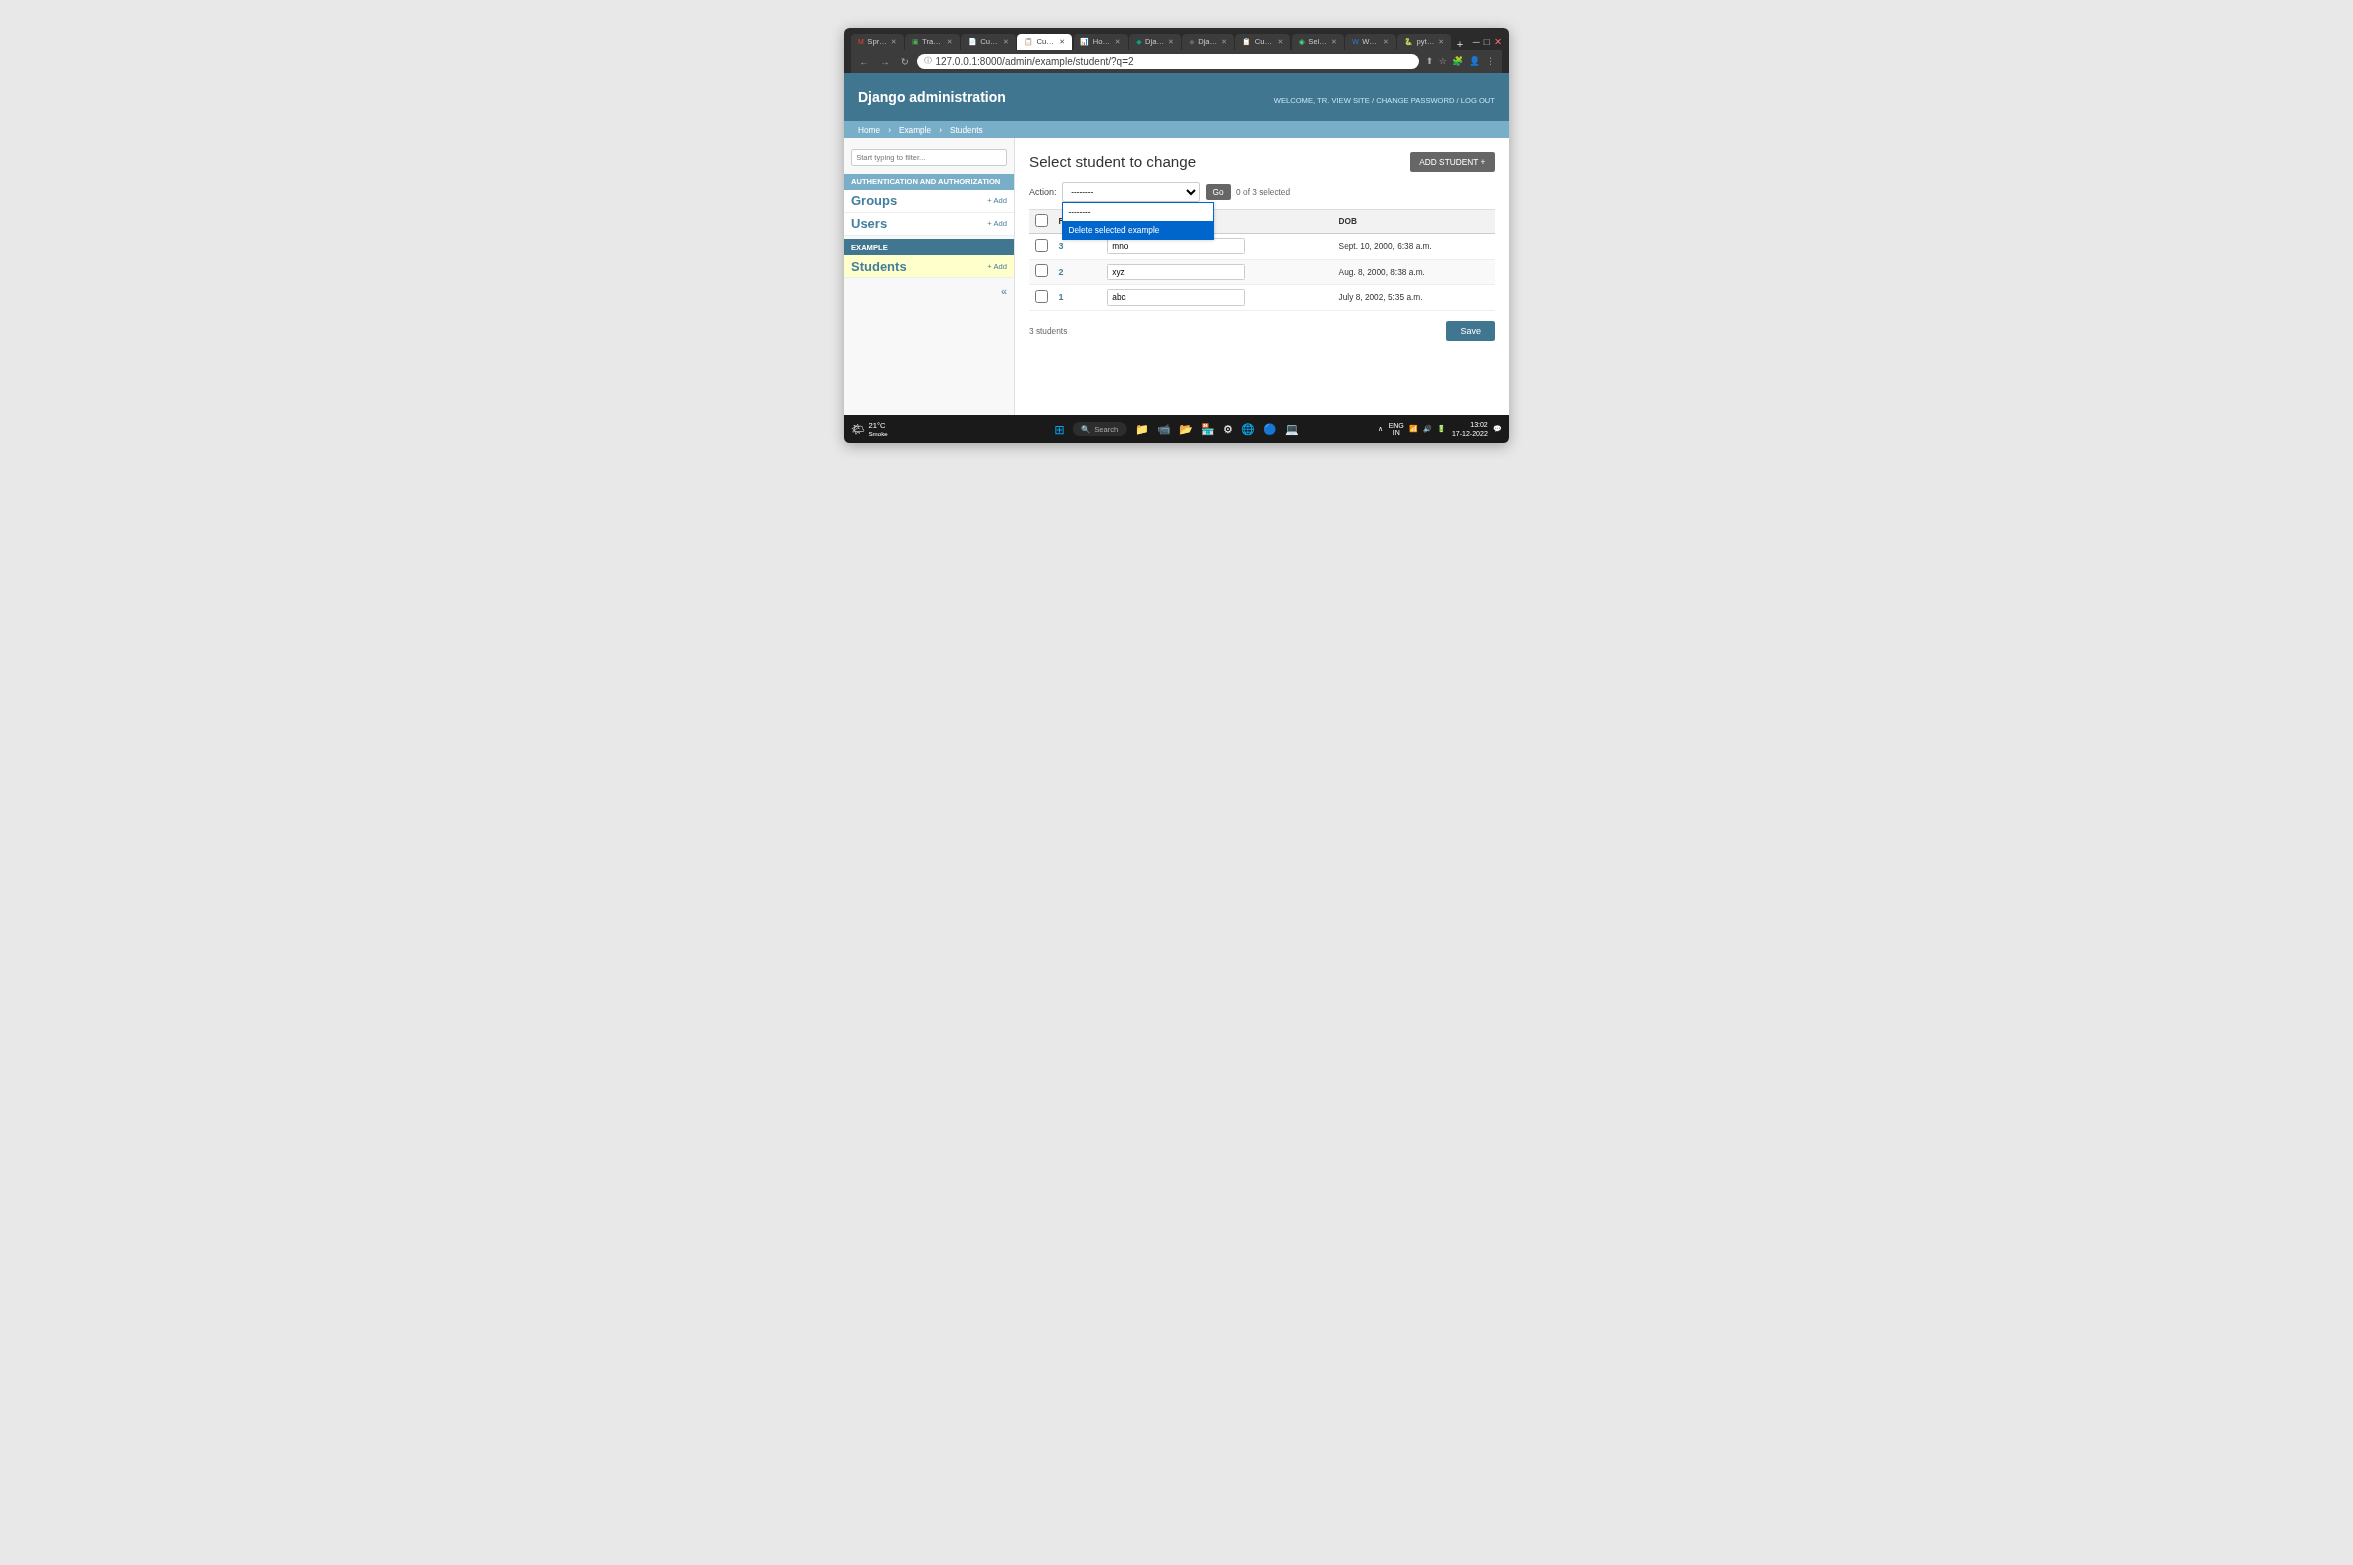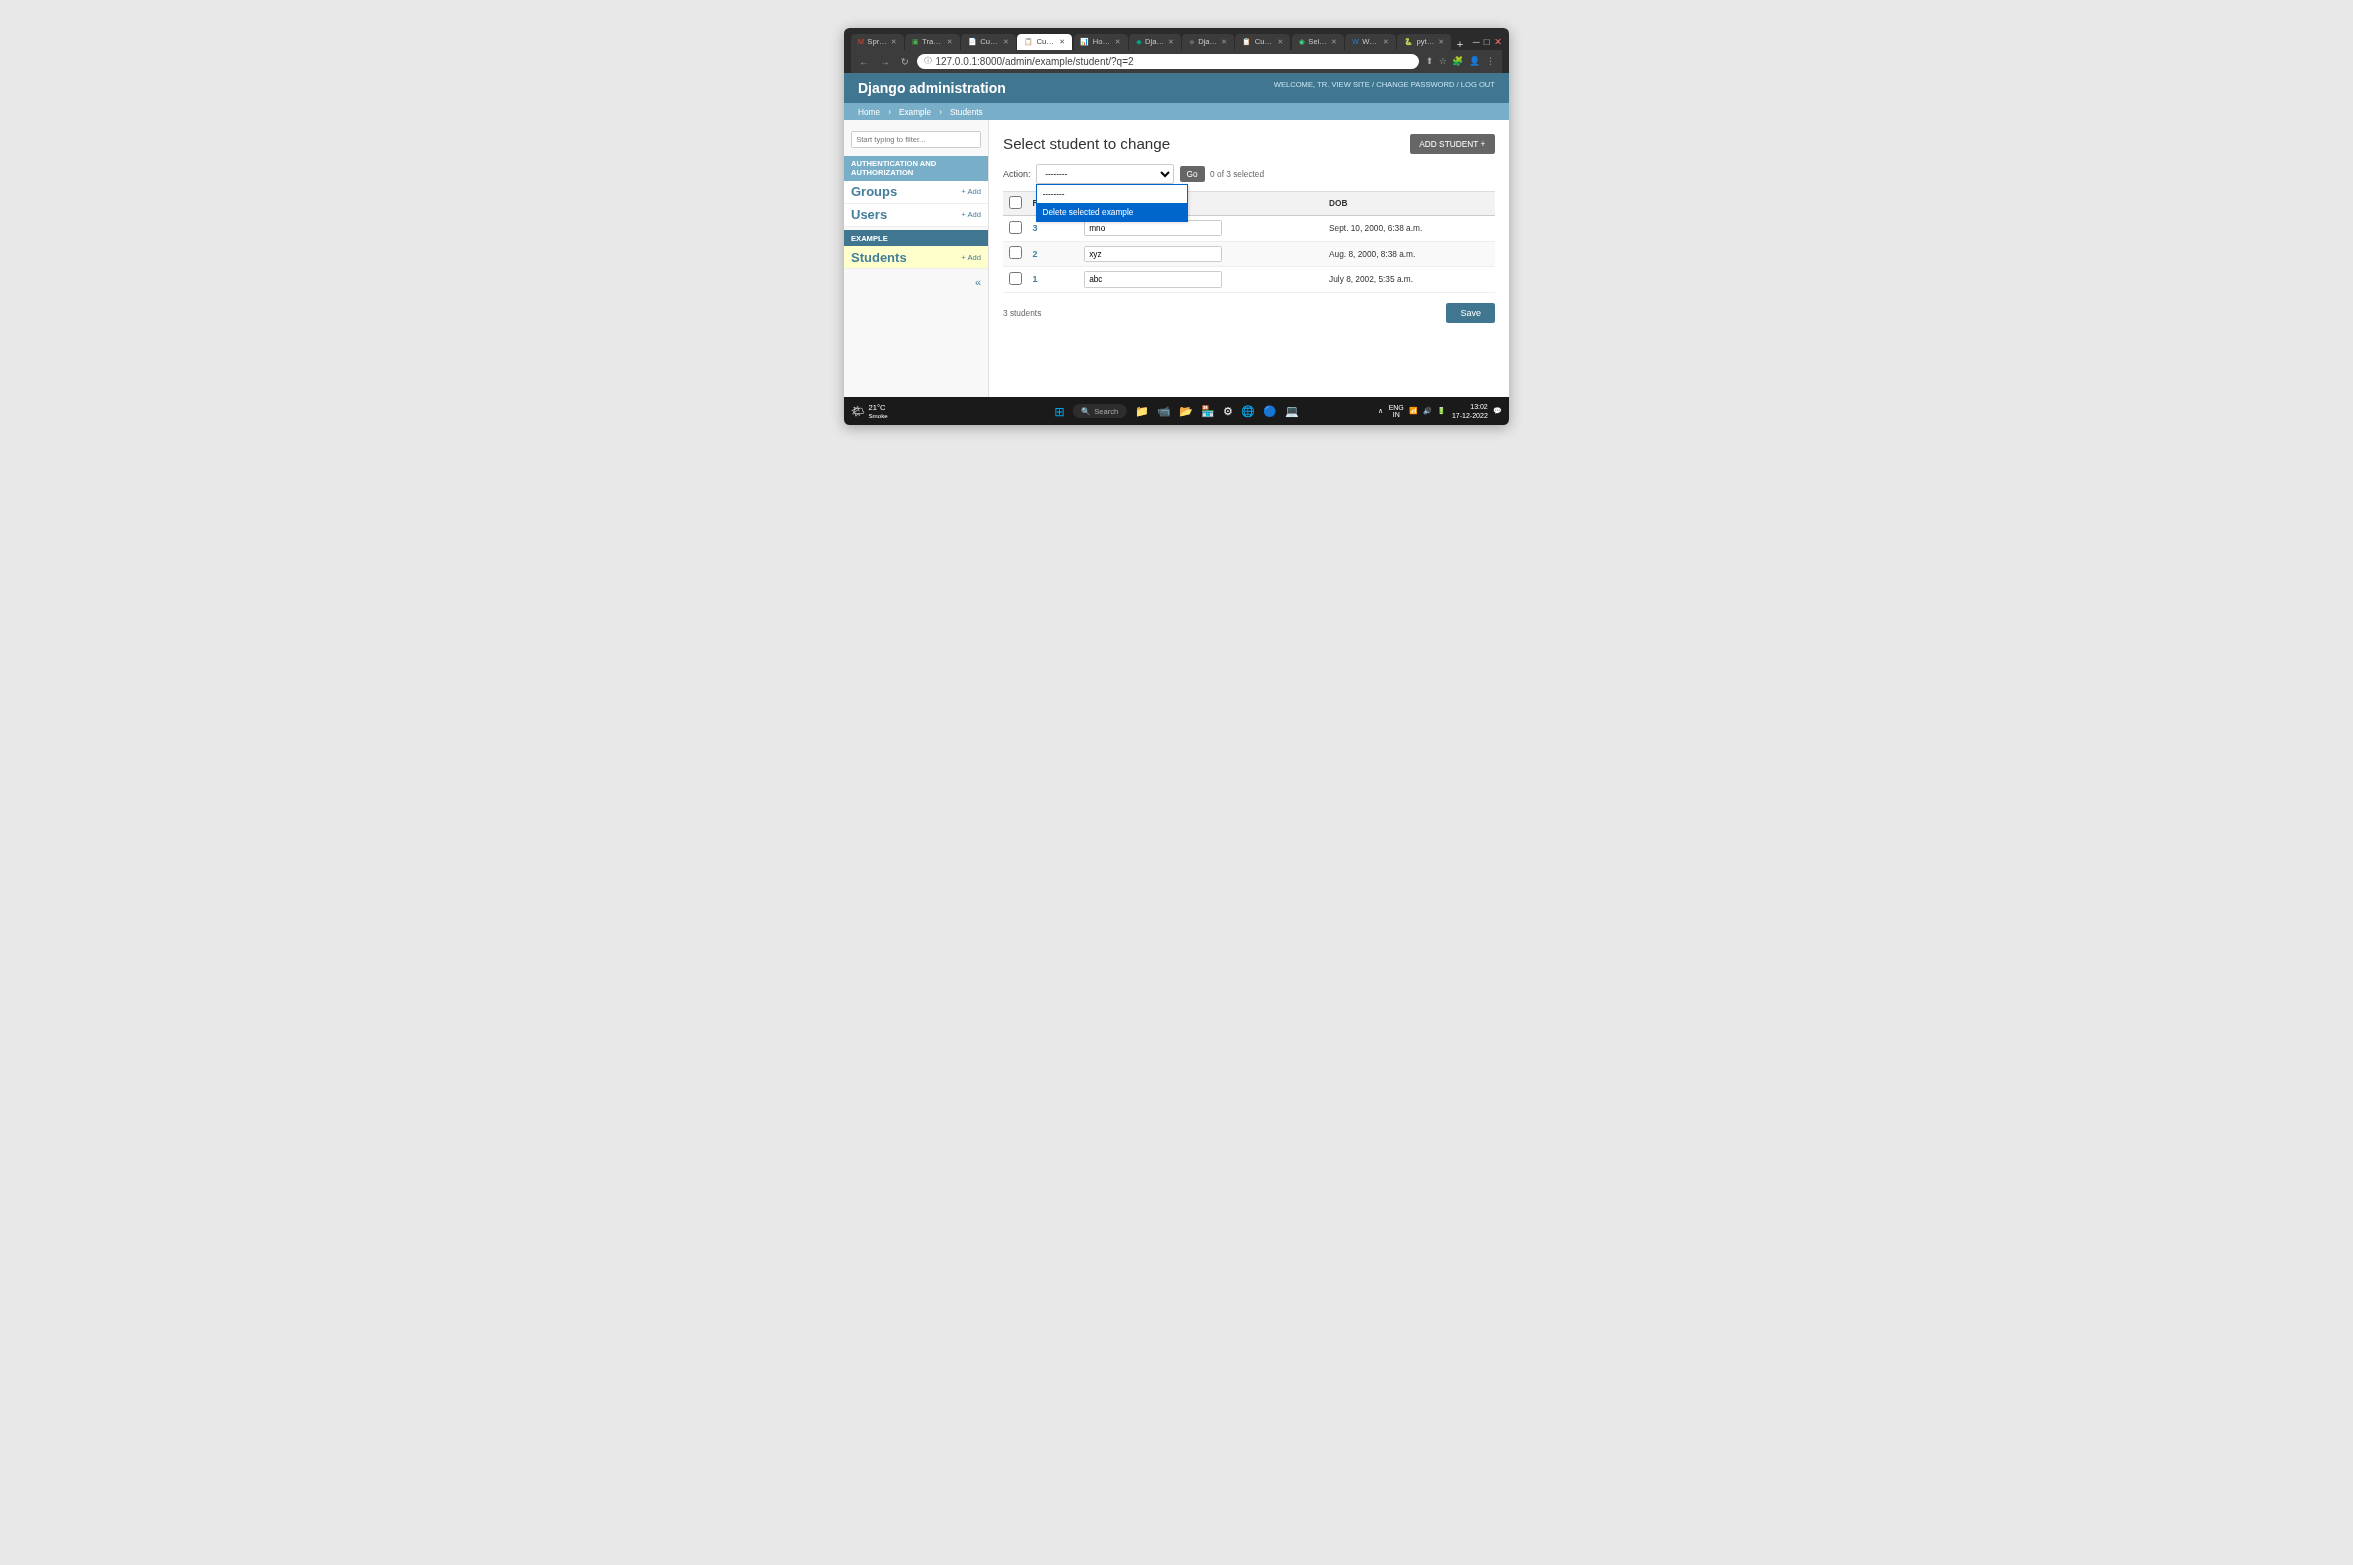--- a/index.html
+++ b/index.html
@@ -110,24 +110,24 @@
       font-size: 9.7px;
       cursor: pointer;
     }
 
     
     .django-admin {
       background: #fff;
     }
     .django-header {
       background: #417690;
-      padding: 7px 14px;
+      padding: 16px 14px;
       display: flex;
       justify-content: space-between;
-      align-items: flex-start;
+      align-items: flex-end;
     }
     .django-title {
       color: #fff;
       font-size: 14px;
       font-weight: bold;
     }
     .django-user-info {
       color: #c8e6f5;
       font-size: 7.6px;
     }
@@ -142,21 +142,21 @@
       color: #fff;
       font-size: 8.3px;
       text-decoration: none;
     }
     .django-nav-sep { color: #fff; font-size: 8.3px; }
     .django-body {
       display: flex;
       min-height: 277px;
     }
     .django-sidebar {
-      width: 145px;
+      width: 171px;
       background: #f8f8f8;
       border-right: 0.7px solid #e0e0e0;
       padding: 7px 0;
     }
     .sidebar-filter {
       padding: 4.2px 7px;
     }
     .sidebar-filter input {
       width: 100%;
       padding: 2.8px 4.2px;

